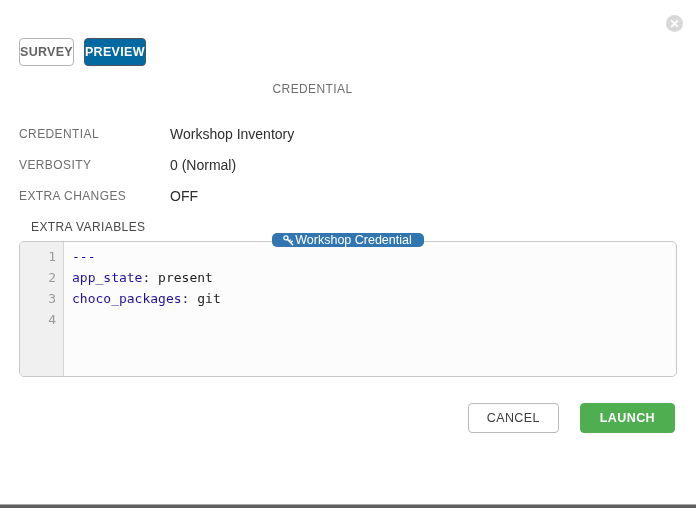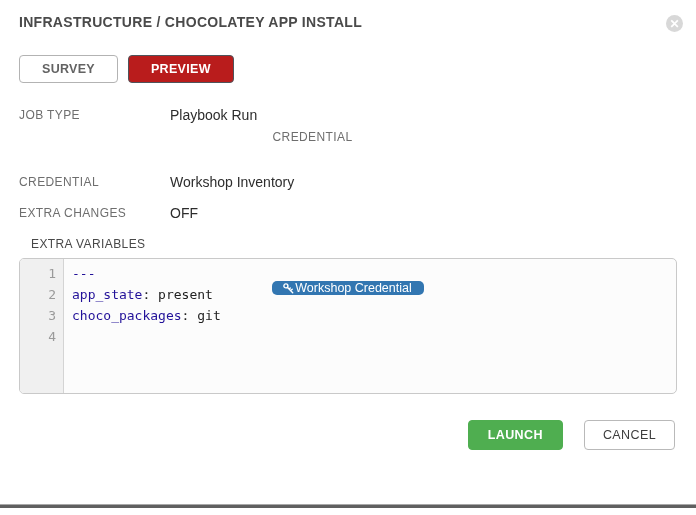--- a/index.html
+++ b/index.html
@@ -23,26 +23,26 @@
     position: absolute; top: 15px; right: 13px;
     width: 17px; height: 17px; border-radius: 50%;
     background: #d8d8d8; color: #ffffff;
     display: flex; align-items: center; justify-content: center;
     font-size: 12px; font-weight: bold; cursor: pointer; line-height: 1;
   }
 
   
   .tabs { margin: 24px 19px 0 19px; display: flex; gap: 10px; }
   .tab {
-    height: 28px; padding: 0 22px; font-size: 12.5px; font-weight: bold;
+    height: 28px; padding: 0 0; font-size: 12.5px; font-weight: bold;
     letter-spacing: 0.3px; border-radius: 4px; cursor: pointer;
     font-family: "Liberation Sans", sans-serif;
   }
   .tab.inactive { background: #ffffff; border: 1px solid #b3b3b3; color: #636363; }
-  .tab.active   { background: #b91c1c; border: 1px solid #4e545b; color: #ffffff; }
+  .tab.active   { background: #0369a1; border: 1px solid #4e545b; color: #ffffff; }
 
   
   .details { margin: 16px 19px 0 19px; }
   .row { display: flex; align-items: center; height: 31px; }
   .row.cred { height: 36px; flex-direction: column; }
   .lbl {
     width: 151px; flex: 0 0 151px;
     font-size: 12px; color: #6e6e6e; letter-spacing: 0.4px;
   }
   .val { font-size: 14px; color: #2d2d2d; }
@@ -90,56 +90,55 @@
     position: absolute; left: 0; right: 0; top: 504px; height: 4px;
     background: #606060; border-top: 1px solid #a8a8a8;
   }
 </style>
 </head>
 <body>
 
 <div class="modal">
 
   <div class="header">
-    <h1 class="title">INFRASTRUCTURE / CHOCOLATEY APP INSTALL</h1>
     <div class="close-btn">
       <span>✕</span>
     </div>
   </div>
 
   <div class="tabs">
     <button class="tab inactive">SURVEY</button>
     <button class="tab active">PREVIEW</button>
   </div>
 
   <div class="details">
 
-    <div class="row">
-      <div class="lbl">JOB TYPE</div>
-      <div class="val">Playbook Run</div>
-    </div>
 
     <div class="row cred">
       <div class="lbl">CREDENTIAL</div>
       <div class="badge">
         <span>
           <svg width="13" height="13" viewBox="0 0 16 16" fill="none">
             <circle cx="4.8" cy="4.8" r="2.5" stroke="#ffffff" stroke-width="1.7"></circle>
             <path d="M6.8 6.8 L13.2 13.2 M10.6 10.6 L12.6 8.9 M8.7 8.7 L10.2 7.3" stroke="#ffffff" stroke-width="1.7" stroke-linecap="round"></path>
           </svg>
         </span>
         <span>Workshop Credential</span>
       </div>
     </div>
 
     <div class="row">
       <div class="lbl">CREDENTIAL</div>
       <div class="val">Workshop Inventory</div>
     </div>
 
+    <div class="row">
+      <div class="lbl">VERBOSITY</div>
+      <div class="val">0 (Normal)</div>
+    </div>
 
     <div class="row">
       <div class="lbl">EXTRA CHANGES</div>
       <div class="val">OFF</div>
     </div>
 
   </div>
 
   <div class="ev-label">EXTRA VARIABLES</div>
 
@@ -152,19 +151,19 @@
     </div>
     <div class="code-area">
       <div class="code-line"><span class="tok-key">---</span><span></span></div>
       <div class="code-line"><span class="tok-key">app_state</span><span>: present</span></div>
       <div class="code-line"><span class="tok-key">choco_packages</span><span>: git</span></div>
       <div class="code-line"><span class="tok-key"></span><span></span></div>
     </div>
   </div>
 
   <div class="footer">
+    <button class="btn btn-cancel">CANCEL</button>
     <button class="btn btn-launch">LAUNCH</button>
-    <button class="btn btn-cancel">CANCEL</button>
   </div>
 
   <div class="bottom-edge"></div>
 
 </div>
 
 </body></html>

